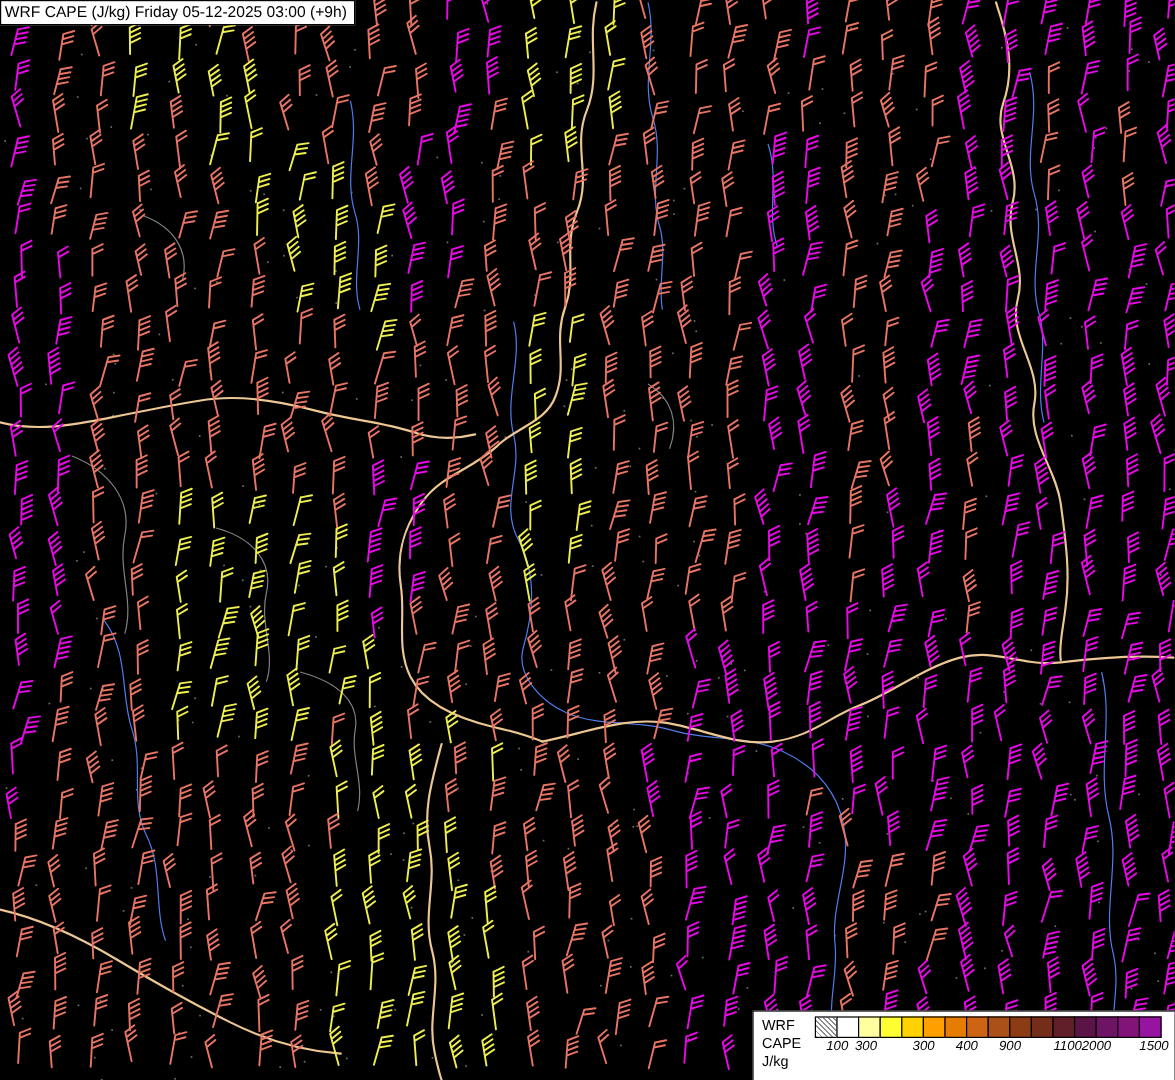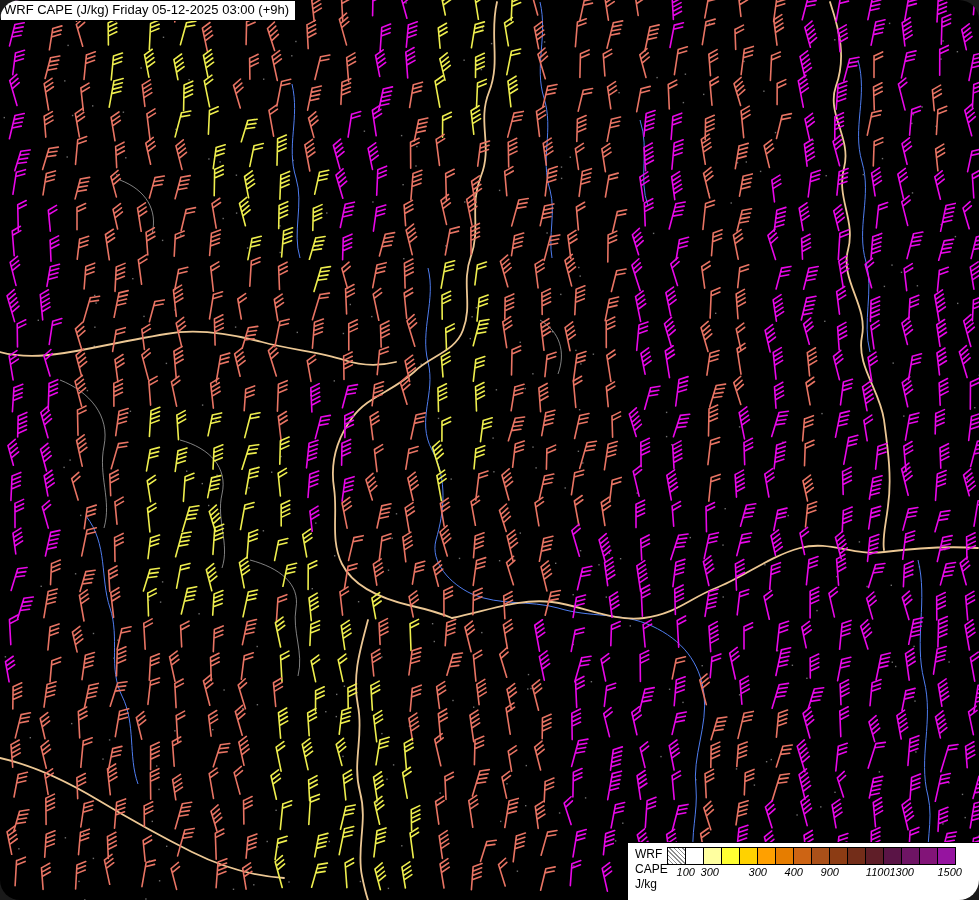--- a/index.html
+++ b/index.html
@@ -1,35 +1,35 @@
 <!DOCTYPE html>
 <html><head>
 <meta charset="utf-8">
 <style>
   html,body{margin:0;padding:0;background:#1a1a1a;}
   .stage{
     position:relative;width:979px;height:900px;background:#000;
-    overflow:hidden;font-family:"Liberation Sans",sans-serif;border-radius:20px;
+    overflow:hidden;font-family:"Liberation Sans",sans-serif;
   }
   #map-svg{position:absolute;left:0;top:0;display:block;}
   
   .titles{position:absolute;left:0;top:0;z-index:5;}
   .title-line{
     display:table;background:#fff;color:#000;border:1px solid #000;
     padding:1px 6px 2px 3px;font-size:13px;line-height:16px;white-space:nowrap;
   }
   .title-line + .title-line{margin-top:-1px;}
   
   .legend{
     position:absolute;right:0;bottom:0;z-index:5;width:352px;height:58px;
     background:#fff;border:1px solid #000;border-right:0;border-bottom:0;
     box-sizing:border-box;display:flex;align-items:flex-start;
     padding:4px 4px 0 7px;color:#000;
   }
-  .legend-titles{font-size:12px;line-height:15px;margin-right:0;}
+  .legend-titles{font-size:12px;line-height:15px;margin-right:12px;}
   .legend-bar-wrap{position:relative;flex:1;}
   .legend-bar{display:flex;height:18px;}
   .legend-swatch{
     width:19px;height:18px;border:1px solid #000;margin-left:-1px;
     box-sizing:border-box;flex:0 0 auto;
   }
   .legend-swatch.hatch{
     background-color:#fff;
     background-image:repeating-linear-gradient(45deg,#909090 0,#909090 1px,#ffffff 1px,#ffffff 3px);
   }
@@ -1321,19 +1321,19 @@
           <div class="legend-swatch" style="background: rgb(130, 20, 120);"></div>
           <div class="legend-swatch" style="background: rgb(150, 20, 160);"></div>
         </div>
       <div class="legend-ticks" id="legend-ticks">
           <span class="legend-tick" style="left: 18px;">100</span>
           <span class="legend-tick" style="left: 42px;">300</span>
           <span class="legend-tick" style="left: 90px;">300</span>
           <span class="legend-tick" style="left: 126px;">400</span>
           <span class="legend-tick" style="left: 162px;">900</span>
           <span class="legend-tick" style="left: 210px;">1100</span>
-          <span class="legend-tick" style="left: 234px;">1300</span>
+          <span class="legend-tick" style="left: 234px;">2000</span>
           <span class="legend-tick" style="left: 282px;">1500</span>
         </div>
     </div>
   </div>
 
 </div>
 
 </body></html>

